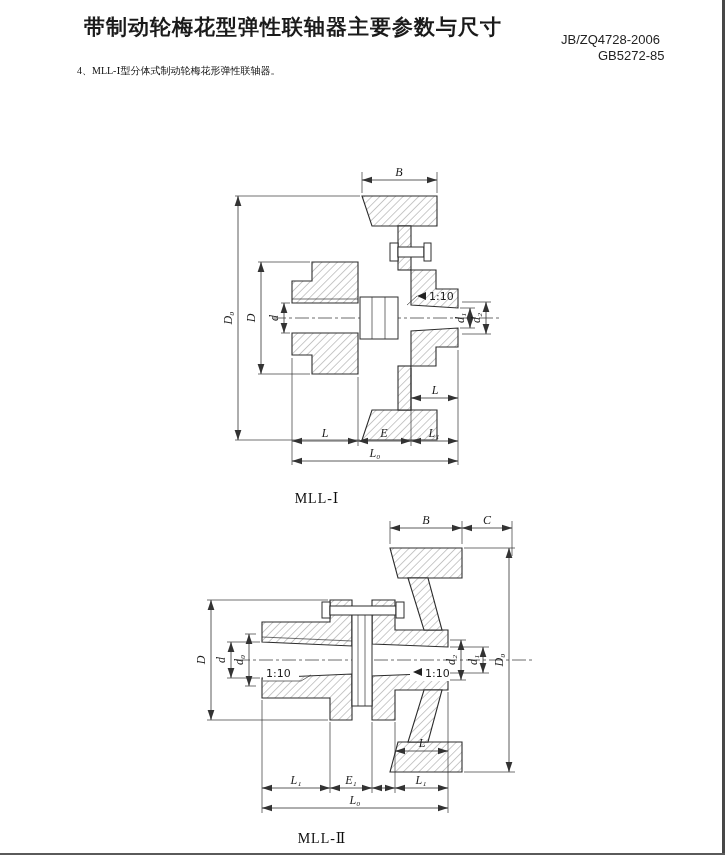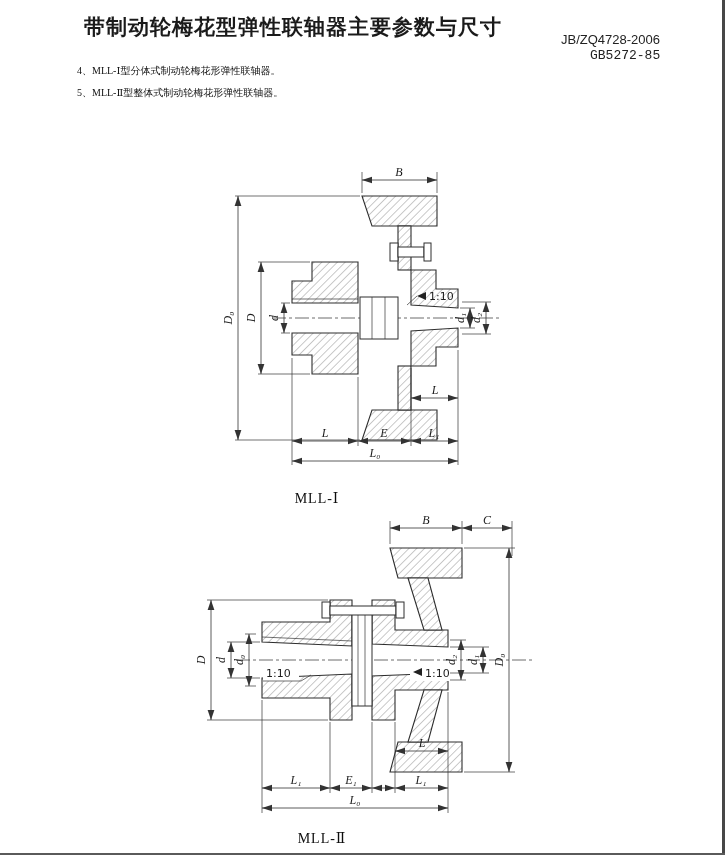--- a/index.html
+++ b/index.html
@@ -10,21 +10,21 @@
   }
   .title{
     position:absolute;left:84px;top:13px;margin:0;
     font-size:21px;font-weight:bold;letter-spacing:1px;
     font-family:"Liberation Sans","DejaVu Sans",sans-serif;
   }
   .standards{
     position:absolute;left:561px;top:32px;font-size:13px;line-height:16px;
     font-family:"Liberation Sans","DejaVu Sans",sans-serif;color:#222;
   }
-  .standards .std2{margin-left:29px;font-family:Liberation Mono, monospace;}
+  .standards .std2{margin-left:37px;}
   .notes{
     position:absolute;left:77px;top:60px;font-size:10px;line-height:22px;
     font-family:"Liberation Serif","DejaVu Serif",serif;color:#111;
   }
   svg.drawing{position:absolute;left:0;top:0;}
   .edge-r{position:absolute;right:0;top:0;width:3px;height:855px;background:#474747;}
   .edge-b{position:absolute;left:0;bottom:0;width:725px;height:2px;background:#5a5a5a;}
 
   
   .metal{fill:url(#hatch);stroke:#2e2e2e;stroke-width:1.1;}
@@ -44,21 +44,20 @@
 
   <h1 class="title">带制动轮梅花型弹性联轴器主要参数与尺寸</h1>
 
   <div class="standards">
     <div>JB/ZQ4728-2006</div>
     <div class="std2">GB5272-85</div>
   </div>
 
   <div class="notes">
     <div class="note">4、MLL-Ⅰ型分体式制动轮梅花形弹性联轴器。</div>
-    <div class="note">5、MLL-Ⅱ型整体式制动轮梅花形弹性联轴器。</div>
   </div>
 
   <svg class="drawing" width="725" height="855" viewBox="0 0 725 855">
     <defs>
       <pattern id="hatch" patternUnits="userSpaceOnUse" width="5.5" height="5.5" patternTransform="rotate(45)">
         <rect width="5.5" height="5.5" fill="#ffffff"></rect>
         <line x1="0" y1="0" x2="0" y2="5.5" stroke="#5a5a5a" stroke-width="0.65"></line>
       </pattern>
       <marker id="da" viewBox="0 0 10 8" markerWidth="11" markerHeight="8.8" refX="9.5" refY="4" orient="auto-start-reverse" markerUnits="userSpaceOnUse">
         <path d="M0,0.8 L9.5,4 L0,7.2 Z" fill="#333"></path>

